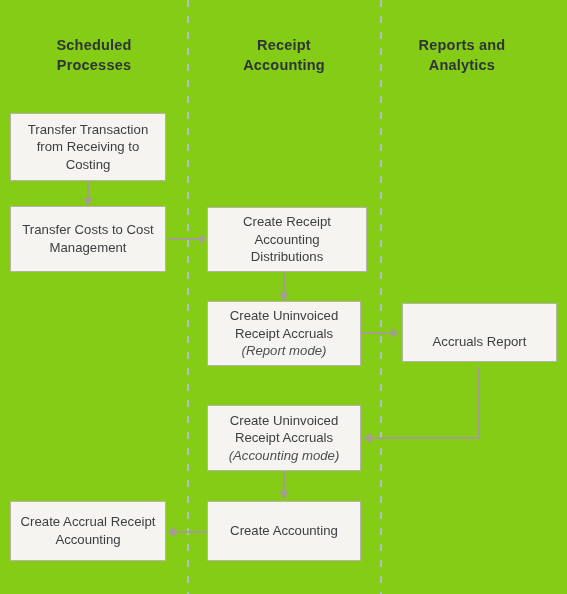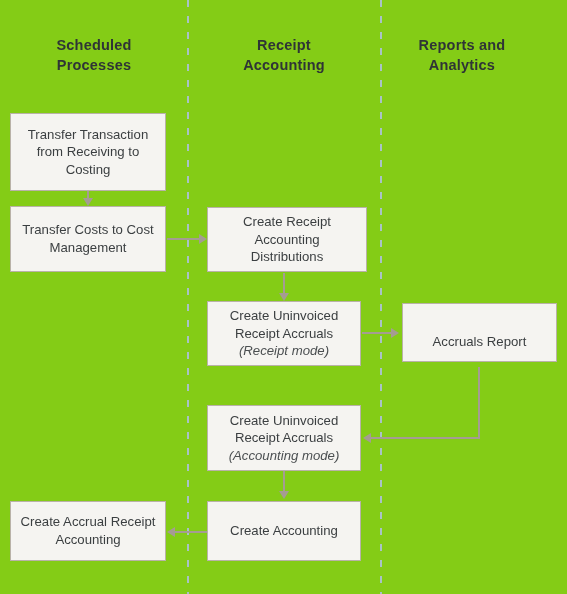--- a/index.html
+++ b/index.html
@@ -135,21 +135,21 @@
   <div class="conn v" style="left:478px; top:367px; height:72px;"></div>
   <div class="arrowhead left" style="left:363px; top:433px;"></div>
   <div class="conn h" style="left:370px; top:437px; width:110px;"></div>
 
   <div class="conn v" style="left:283px; top:471px; height:21px;"></div>
   <div class="arrowhead down" style="left:279px; top:491px;"></div>
 
   <div class="arrowhead left" style="left:167px; top:527px;"></div>
   <div class="conn h" style="left:174px; top:531px; width:33px;"></div>
 
-  <div class="node" style="left:10px; top:113px; width:156px; height:78px;">
+  <div class="node" style="left:10px; top:113px; width:156px; height:68px;">
     <span class="label">
       <span>Transfer Transaction</span><br>
       <span>from Receiving to</span><br>
       <span>Costing</span>
     </span>
   </div>
 
   <div class="node" style="left:10px; top:206px; width:156px; height:66px;justify-content:center;">
     <span class="label">
       <span>Transfer Costs to Cost</span><br>
@@ -162,21 +162,21 @@
       <span>Create Receipt</span><br>
       <span>Accounting</span><br>
       <span>Distributions</span>
     </span>
   </div>
 
   <div class="node" style="left:207px; top:301px; width:154px; height:65px;">
     <span class="label">
       <span>Create Uninvoiced</span><br>
       <span>Receipt Accruals</span><br>
-      <span class="mode">(Receipt mode)</span>
+      <span class="mode">(Report mode)</span>
     </span>
   </div>
 
   <div class="node" style="left:402px; top:303px; width:155px; height:59px;">
     <span class="label">
       <br>
       <span>Accruals Report</span>
     </span>
   </div>
 

